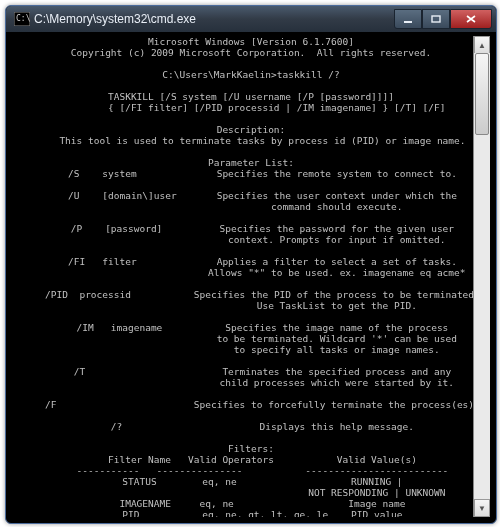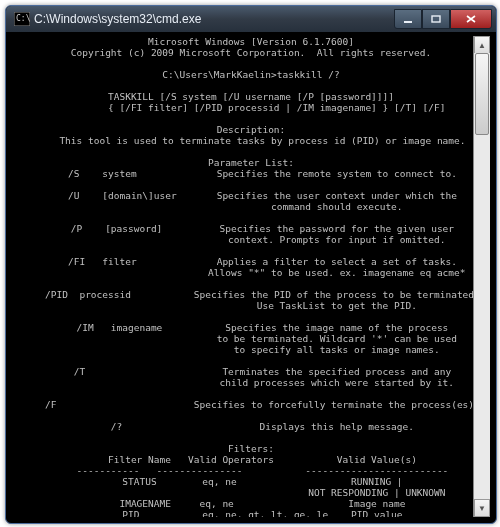--- a/index.html
+++ b/index.html
@@ -32,21 +32,21 @@
 <div class="frame">
   <div class="window">
 
     <div class="titlebar">
       <span class="appicon">
         <svg width="16" height="14" viewBox="0 0 16 14">
           <rect x="0" y="0" width="16" height="14" fill="#000" stroke="#888"></rect>
           <text x="2" y="9" font-size="8" fill="#ccc" font-family="monospace">C:\</text>
         </svg>
       </span>
-      <span class="title">C:\Windows\system32\cmd.exe</span>
+      <span class="title">C:\Memory\system32\cmd.exe</span>
       <div class="winbtns">
         <div class="winbtn minbtn">
           <svg width="10" height="8">
               <rect x="1" y="6" width="8" height="2" fill="#e8eef6"></rect>
             </svg>
         </div>
         <div class="winbtn maxbtn">
           <svg width="10" height="8">
               <rect x="1" y="1" width="8" height="6" fill="none" stroke="#e8eef6" stroke-width="1.4"></rect>
             </svg>

